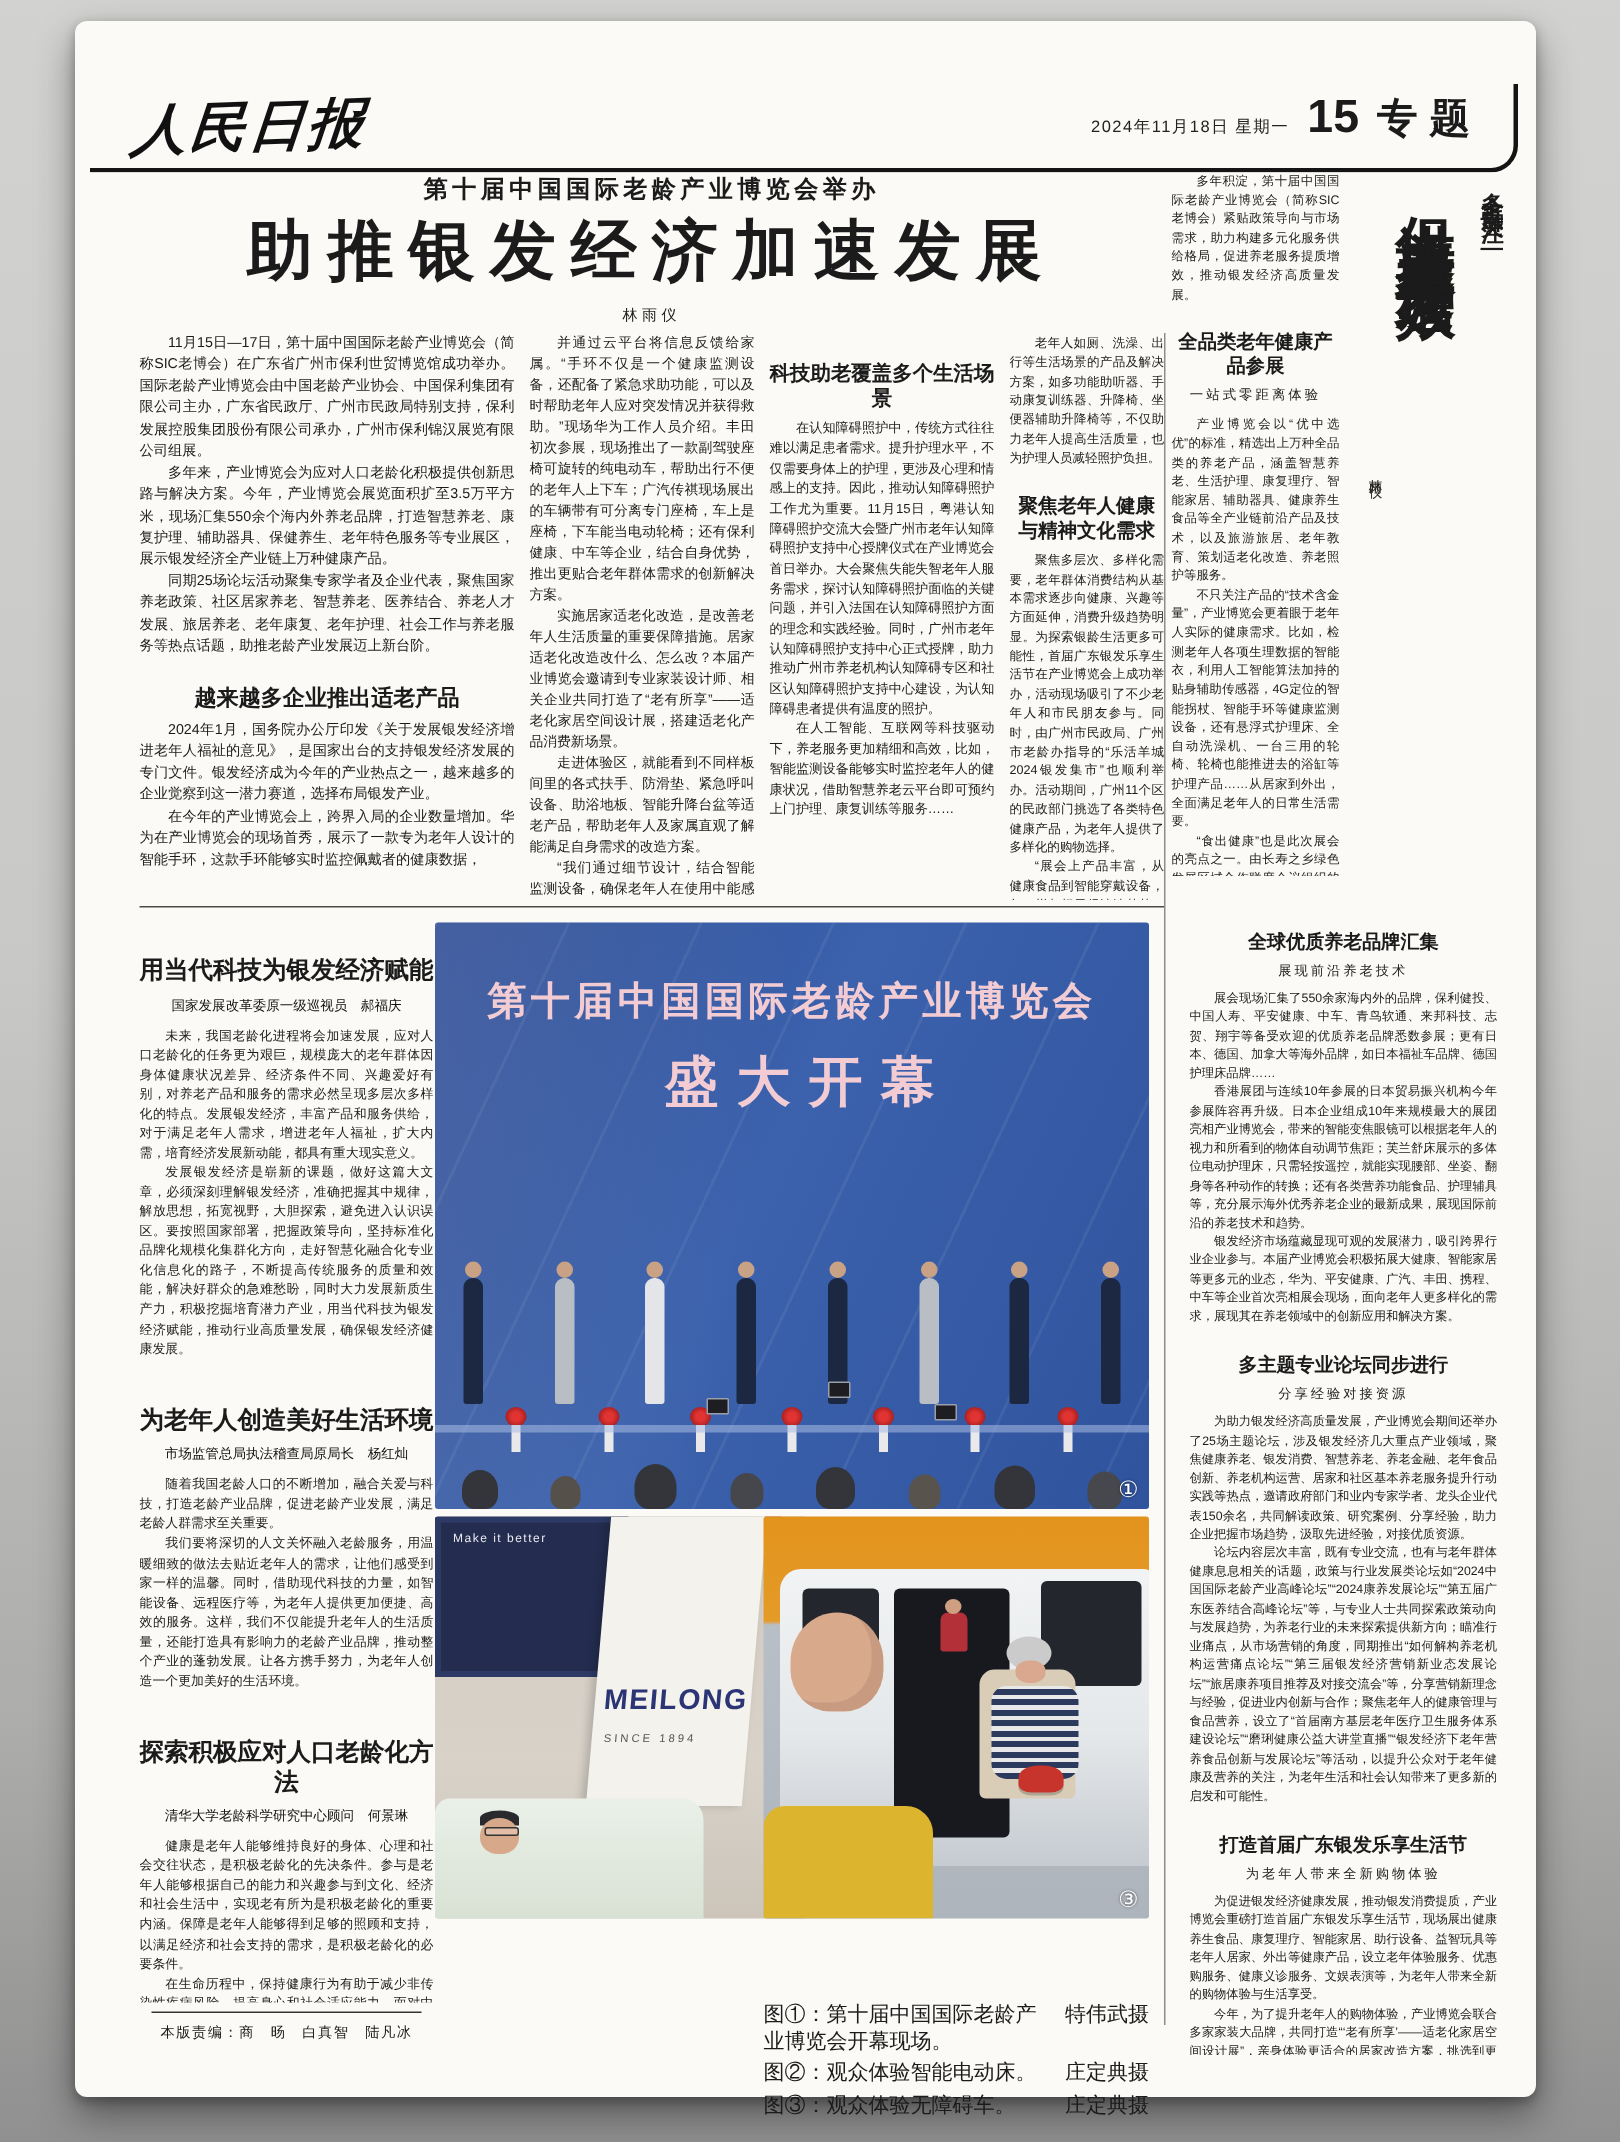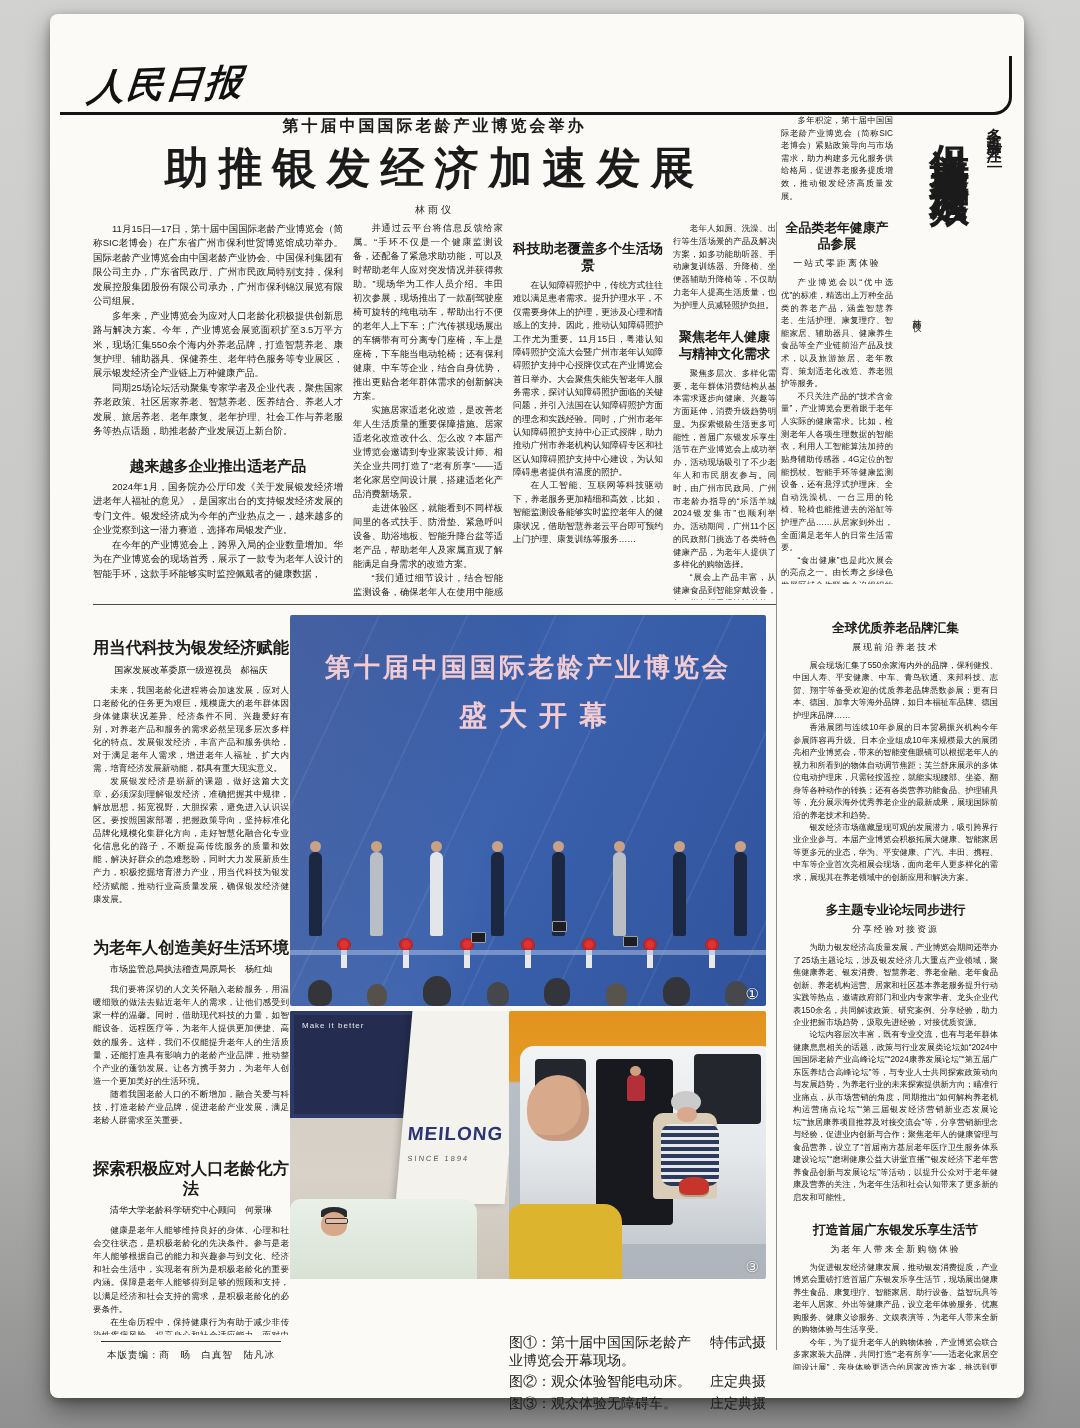--- a/index.html
+++ b/index.html
@@ -55,35 +55,35 @@
   .left-col .credits{border-top:1px solid #333;margin:6px 8px 0;padding-top:7px;text-align:center;font-size:9.5px;letter-spacing:1px;}
   
   .photo{position:absolute;overflow:hidden;border-radius:2px;}
   .photo-num{position:absolute;right:7px;bottom:5px;color:#fff;font-size:15px;line-height:1;text-shadow:0 0 2px rgba(0,0,0,.6);}
   .photo-main{left:240px;top:601px;width:476px;height:391px;background:linear-gradient(115deg,#2b4a93 0%,#3c62ad 45%,#30539d 100%);}
   .photo-main::before{content:"";position:absolute;inset:0;
     background:repeating-linear-gradient(115deg,rgba(255,255,255,.06) 0 2px,transparent 2px 80px),
                linear-gradient(100deg,rgba(255,255,255,.12) 0%,transparent 45%);}
   .banner{position:absolute;top:9%;left:0;right:0;text-align:center;color:#f2ccd2;font-weight:bold;}
   .banner-l1{font-size:26px;letter-spacing:3px;}
-  .banner-l2{font-size:28px;letter-spacing:12px;margin-top:12px;padding-left:22px;}
+  .banner-l2{font-size:36px;letter-spacing:12px;margin-top:12px;padding-left:22px;}
   .stage-edge{position:absolute;left:0;right:0;bottom:13%;height:5px;background:#a7bce2;opacity:.55;}
   .stage-people{position:absolute;left:4%;right:4%;top:57%;height:25%;display:flex;justify-content:space-between;align-items:flex-end;}
   .person{width:13px;height:86%;background:#1c2742;border-radius:6px 6px 2px 2px;position:relative;}
   .person::before{content:"";position:absolute;top:-11px;left:1px;width:11px;height:11px;border-radius:50%;background:#c9a184;}
   .person.light{background:#b9bdc4;}
   .person.white{background:#e3e5e8;}
   .stage-flowers{position:absolute;left:5%;right:5%;bottom:14%;display:flex;justify-content:space-around;}
   .flower{width:14px;height:13px;background:radial-gradient(circle,#e23333 30%,#a51f1f 75%);border-radius:50%;position:relative;}
   .flower::after{content:"";position:absolute;top:12px;left:4px;width:6px;height:18px;background:#e9e9ec;}
   .crowd{position:absolute;left:0;right:0;bottom:0;height:13%;display:flex;justify-content:space-around;align-items:flex-end;}
   .head{border-radius:50% 50% 35% 35%;background:#33353a;}
   .phone{position:absolute;width:13px;height:9px;background:#1d1d22;border:1px solid #9aa0aa;border-radius:1px;}
   
-  .photo-bed{left:240px;top:997px;width:248px;height:268px;background:linear-gradient(180deg,#cfc9c0,#d8d2c9 60%,#cdc5ba);padding-left:12px;}
+  .photo-bed{left:240px;top:997px;width:248px;height:268px;background:linear-gradient(180deg,#cfc9c0,#d8d2c9 60%,#cdc5ba);}
   .bed-panel{position:absolute;left:0;top:0;width:52%;height:40%;background:#242d50;border:4px solid #2e3a66;box-sizing:border-box;}
   .bed-slogan{position:absolute;left:8px;top:6px;color:#e9e9ef;font-size:8px;letter-spacing:1px;}
   .bed-sign{position:absolute;right:14%;top:0;width:42%;height:72%;background:#f4f2ec;transform:skewX(-5deg);box-shadow:-3px 0 6px rgba(0,0,0,.18);}
   .bed-brand{position:absolute;left:6px;top:58%;color:#2b3576;font-weight:bold;font-size:19px;letter-spacing:1px;}
   .bed-since{position:absolute;left:8px;top:74%;color:#555;font-size:7.5px;letter-spacing:2px;}
   .bed-red{position:absolute;right:7%;top:0;width:11px;height:78%;background:#b32350;}
   .bed-shelf{position:absolute;right:0;top:22%;width:9%;height:70%;background:linear-gradient(180deg,#ded7cb,#cfd8c8 40%,#e3ddd2);}
   .bed-base{position:absolute;left:0;bottom:0;width:72%;height:30%;background:linear-gradient(180deg,#eaf0e8,#d8e2d4);border-radius:10px 14px 0 0;}
   .bed-man-head{position:absolute;left:12%;bottom:16%;width:26px;height:24px;border-radius:50% 50% 45% 45%;background:#d8a88b;}
   .bed-man-hair{position:absolute;left:12%;bottom:23%;width:26px;height:10px;border-radius:50% 50% 0 0;background:#2a2a2e;}
@@ -109,20 +109,25 @@
   .cap-row{display:flex;justify-content:space-between;margin-bottom:4px;}
   .cap-credit{white-space:nowrap;margin-left:6px;}
 </style>
 </head>
 <body>
 
 <div class="page">
 
   <div class="mast-frame"></div>
   <div class="mast-logo">人民日报</div>
+  <div class="mast-right">
+    <span class="mast-date">2024年11月18日 星期一</span>
+    <span class="mast-pagenum">15</span>
+    <span class="mast-section">专题</span>
+  </div>
 
   <div class="lead">
     <div class="lead-kicker">第十届中国国际老龄产业博览会举办</div>
     <div class="lead-headline">助推银发经济加速发展</div>
     <div class="lead-byline">林雨仪</div>
   </div>
 
   <div class="main-cols">
     <div class="c1">
         <p class="p-body">11月15日—17日，第十届中国国际老龄产业博览会（简称SIC老博会）在广东省广州市保利世贸博览馆成功举办。国际老龄产业博览会由中国老龄产业协会、中国保利集团有限公司主办，广东省民政厅、广州市民政局特别支持，保利发展控股集团股份有限公司承办，广州市保利锦汉展览有限公司组展。</p>
@@ -185,22 +190,22 @@
     </div>
 
   <div class="left-col">
     <div class="articles">
         <div class="art-h">用当代科技为银发经济赋能</div>
         <div class="art-by">国家发展改革委原一级巡视员　郝福庆</div>
         <p class="p-body">未来，我国老龄化进程将会加速发展，应对人口老龄化的任务更为艰巨，规模庞大的老年群体因身体健康状况差异、经济条件不同、兴趣爱好有别，对养老产品和服务的需求必然呈现多层次多样化的特点。发展银发经济，丰富产品和服务供给，对于满足老年人需求，增进老年人福祉，扩大内需，培育经济发展新动能，都具有重大现实意义。</p>
         <p class="p-body">发展银发经济是崭新的课题，做好这篇大文章，必须深刻理解银发经济，准确把握其中规律，解放思想，拓宽视野，大胆探索，避免进入认识误区。要按照国家部署，把握政策导向，坚持标准化品牌化规模化集群化方向，走好智慧化融合化专业化信息化的路子，不断提高传统服务的质量和效能，解决好群众的急难愁盼，同时大力发展新质生产力，积极挖掘培育潜力产业，用当代科技为银发经济赋能，推动行业高质量发展，确保银发经济健康发展。</p>
         <div class="art-h">为老年人创造美好生活环境</div>
         <div class="art-by">市场监管总局执法稽查局原局长　杨红灿</div>
+        <p class="p-body">随着我国老龄人口的不断增加，融合关爱与科技，打造老龄产业品牌，促进老龄产业发展，满足老龄人群需求至关重要。</p>
         <p class="p-body">我们要将深切的人文关怀融入老龄服务，用温暖细致的做法去贴近老年人的需求，让他们感受到家一样的温馨。同时，借助现代科技的力量，如智能设备、远程医疗等，为老年人提供更加便捷、高效的服务。这样，我们不仅能提升老年人的生活质量，还能打造具有影响力的老龄产业品牌，推动整个产业的蓬勃发展。让各方携手努力，为老年人创造一个更加美好的生活环境。</p>
-        <p class="p-body">随着我国老龄人口的不断增加，融合关爱与科技，打造老龄产业品牌，促进老龄产业发展，满足老龄人群需求至关重要。</p>
         <div class="art-h">探索积极应对人口老龄化方法</div>
         <div class="art-by">清华大学老龄科学研究中心顾问　何景琳</div>
         <p class="p-body">健康是老年人能够维持良好的身体、心理和社会交往状态，是积极老龄化的先决条件。参与是老年人能够根据自己的能力和兴趣参与到文化、经济和社会生活中，实现老有所为是积极老龄化的重要内涵。保障是老年人能够得到足够的照顾和支持，以满足经济和社会支持的需求，是积极老龄化的必要条件。</p>
         <p class="p-body">在生命历程中，保持健康行为有助于减少非传染性疾病风险，提高身心和社会适应能力。面对中国人口老龄化呈现规模大、速度快、应对任务重等特点，借鉴国际经验，立足中国国情，探索积极应对人口老龄化的实用方法和模式，未来，应加强多部门合作，推动社会保障；倡导终身学习，实现老有所为；关注生命历程，提高健康寿命，推进健康中国建设。</p>
       </div>
     <div class="credits">本版责编：商　旸　白真智　陆凡冰</div>
   </div>
 
   <div class="photo photo-main">
     <div class="banner">

